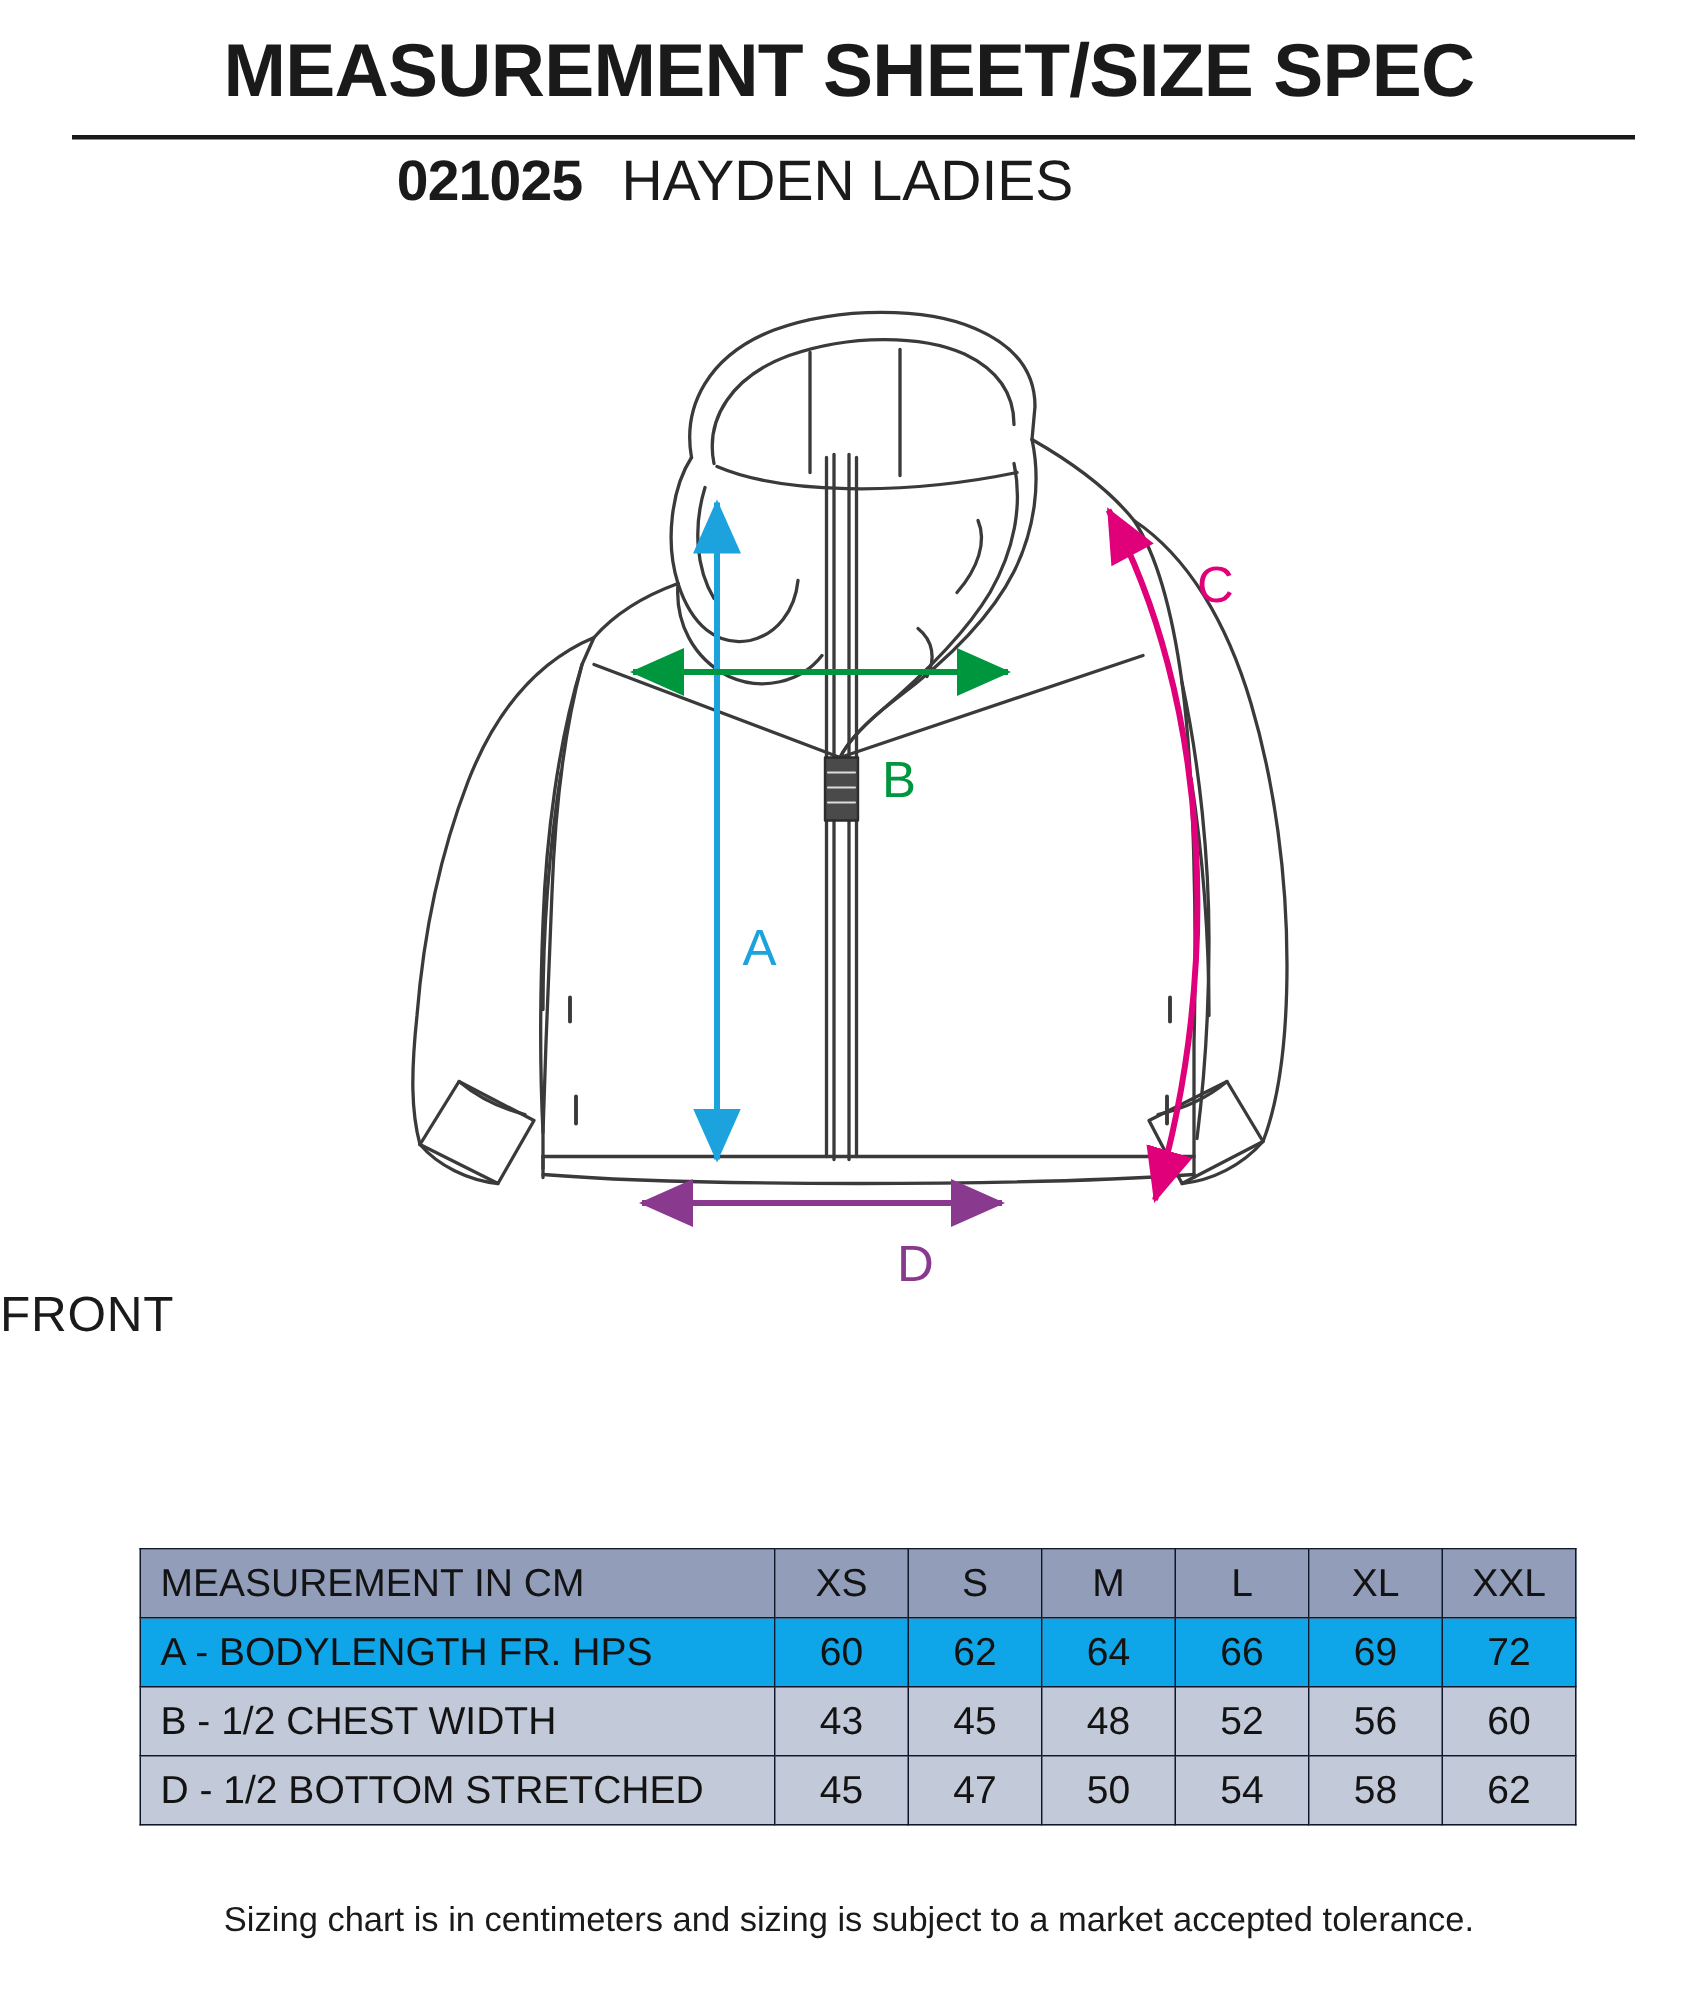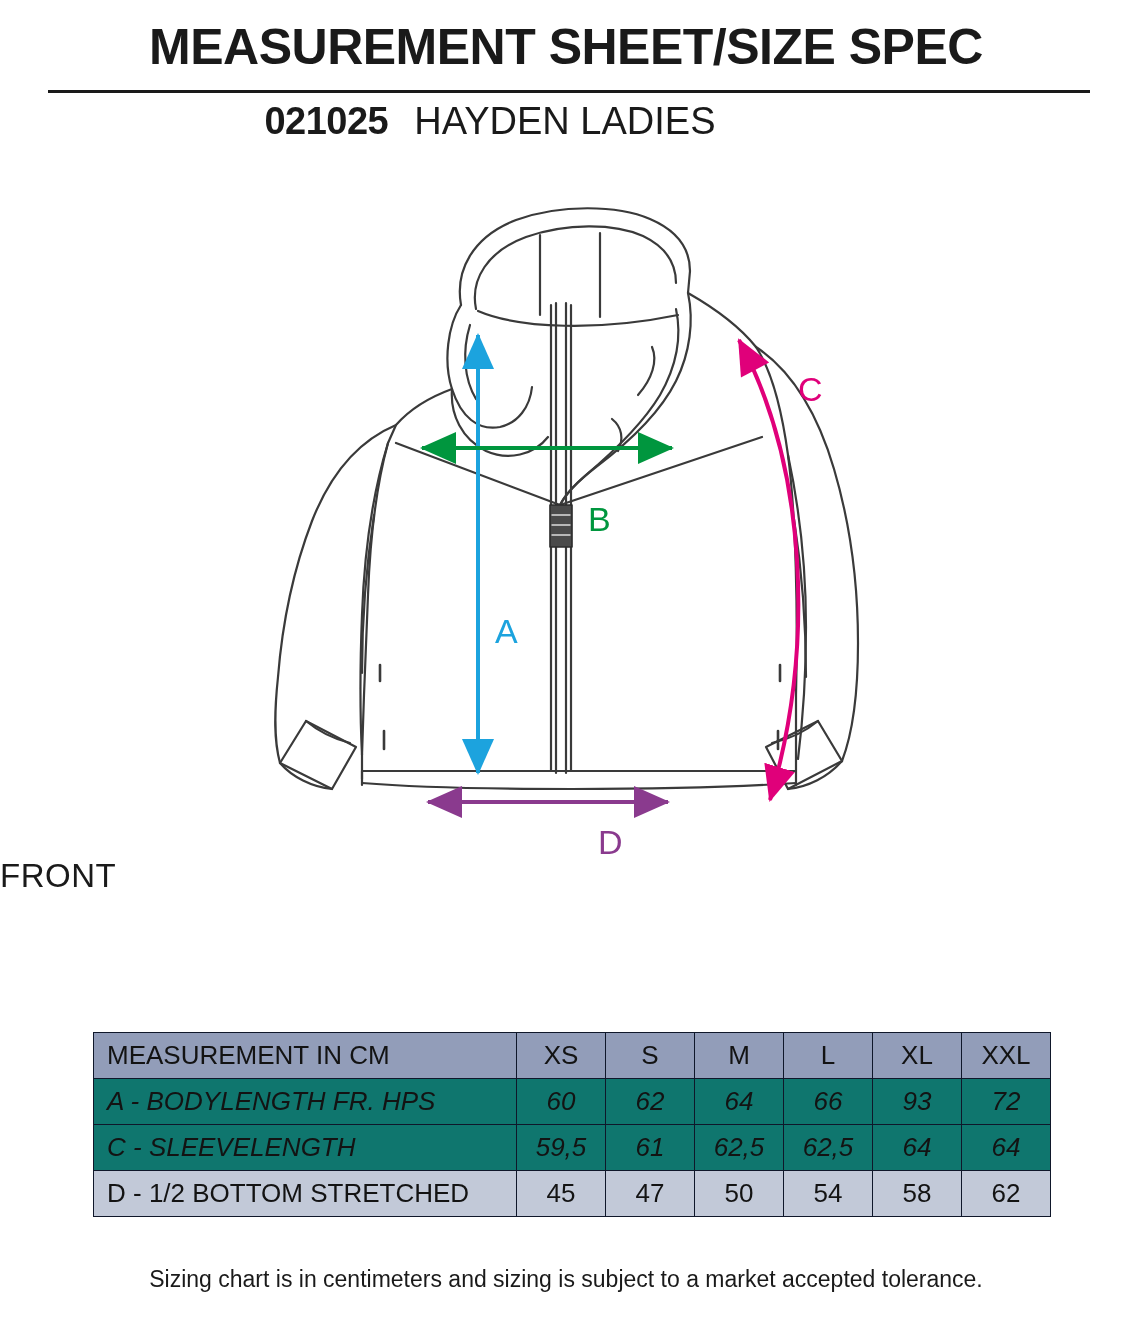--- a/index.html
+++ b/index.html
@@ -104,21 +104,21 @@
     background: #929db9;
   }
   table.size-table thead th.label-head {
     text-align: left;
     padding-left: 13px;
   }
   table.size-table thead th.size-head {
     text-align: center;
   }
 
-  table.size-table tbody tr.row-odd  td { background: #0f766e; font-style: italic; }
+  table.size-table tbody tr.row-odd  td { background: #0ea5e9; }
   table.size-table tbody tr.row-even td { background: #c2c9d8; }
 
   table.size-table tbody td.row-label {
     text-align: left;
     padding-left: 13px;
     white-space: nowrap;
   }
   table.size-table tbody td.row-value {
     text-align: center;
   }
@@ -300,31 +300,31 @@
         <th class="size-head">XXL</th>
       </tr>
     </thead>
     <tbody>
       <tr class="row-odd">
         <td class="row-label">A - BODYLENGTH FR. HPS</td>
         <td class="row-value">60</td>
         <td class="row-value">62</td>
         <td class="row-value">64</td>
         <td class="row-value">66</td>
-        <td class="row-value">93</td>
+        <td class="row-value">69</td>
         <td class="row-value">72</td>
       </tr>
-      <tr class="row-odd">
-        <td class="row-label">C - SLEEVELENGTH</td>
-        <td class="row-value">59,5</td>
-        <td class="row-value">61</td>
-        <td class="row-value">62,5</td>
-        <td class="row-value">62,5</td>
-        <td class="row-value">64</td>
-        <td class="row-value">64</td>
+      <tr class="row-even">
+        <td class="row-label">B - 1/2 CHEST WIDTH</td>
+        <td class="row-value">43</td>
+        <td class="row-value">45</td>
+        <td class="row-value">48</td>
+        <td class="row-value">52</td>
+        <td class="row-value">56</td>
+        <td class="row-value">60</td>
       </tr>
       <tr class="row-even">
         <td class="row-label">D - 1/2 BOTTOM STRETCHED</td>
         <td class="row-value">45</td>
         <td class="row-value">47</td>
         <td class="row-value">50</td>
         <td class="row-value">54</td>
         <td class="row-value">58</td>
         <td class="row-value">62</td>
       </tr>

